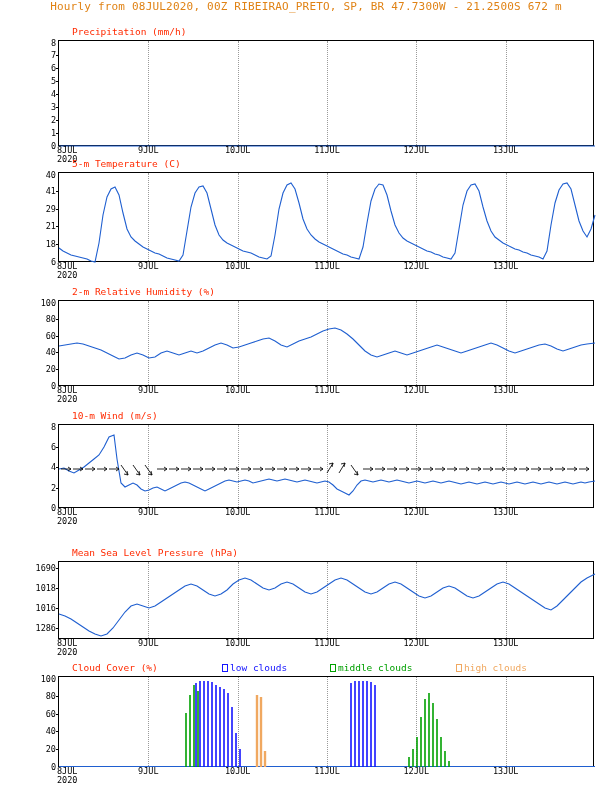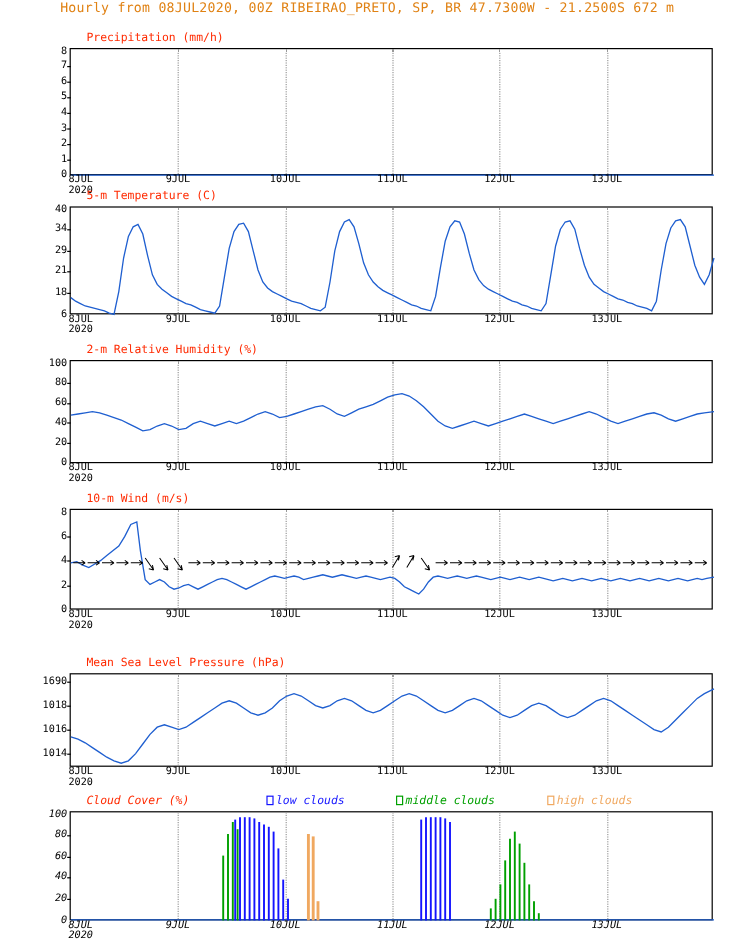--- a/index.html
+++ b/index.html
@@ -91,21 +91,21 @@
       <div class="gridv" style="left:89.3px"></div>
         <div class="gridv" style="left:178.7px"></div>
       <div class="gridv" style="left:268px"></div>
         <div class="gridv" style="left:357.3px"></div>
       <div class="gridv" style="left:446.7px"></div>
 
       <div class="ylab" style="top:89px">6</div>
       <div class="ylab" style="top:71.2px">18</div>
       <div class="ylab" style="top:53.4px">21</div>
       <div class="ylab" style="top:35.6px">29</div>
-      <div class="ylab" style="top:17.8px">34</div>
+      <div class="ylab" style="top:17.8px">41</div>
       <div class="ylab" style="top:2px">40</div>
       <div class="ytick" style="top:71.2px"></div>
         <div class="ytick" style="top:53.4px"></div>
       <div class="ytick" style="top:35.6px"></div>
         <div class="ytick" style="top:17.8px"></div>
 
       <svg width="536" height="90">
         <polyline fill="none" stroke="#1f5fd0" stroke-width="1.1" points="
           0,75 4,78 8,80 12,82 16,83 20,84 24,85 28,86 32,88 36,89
           40,70 44,42 48,24 52,16 56,14 60,22 64,40 68,56 72,64 76,68
@@ -273,21 +273,21 @@
 
   <div class="panel" style="left:58px;top:561px;width:536px;height:78px;">
     <div class="ptitle" style="left:14px;top:-13px;">Mean Sea Level Pressure (hPa)</div>
     <div class="plot" style="width:536px;height:78px;">
       <div class="gridv" style="left:89.3px"></div>
         <div class="gridv" style="left:178.7px"></div>
       <div class="gridv" style="left:268px"></div>
         <div class="gridv" style="left:357.3px"></div>
       <div class="gridv" style="left:446.7px"></div>
 
-      <div class="ylab" style="top:66px">1014</div>
+      <div class="ylab" style="top:66px">1286</div>
       <div class="ylab" style="top:46px">1016</div>
       <div class="ylab" style="top:26px">1018</div>
       <div class="ylab" style="top:6px">1690</div>
       <div class="ytick" style="top:66px"></div>
         <div class="ytick" style="top:46px"></div>
       <div class="ytick" style="top:26px"></div>
         <div class="ytick" style="top:6px"></div>
 
       <svg width="536" height="78">
         <polyline fill="none" stroke="#1f5fd0" stroke-width="1.1" points="
@@ -306,21 +306,21 @@
       <div class="xlab" style="left:0px;transform:translateX(-2px);">8JUL</div>
       <div class="xlab" style="left:89.3px">9JUL</div>
       <div class="xlab" style="left:178.7px">10JUL</div>
       <div class="xlab" style="left:268px">11JUL</div>
       <div class="xlab" style="left:357.3px">12JUL</div>
       <div class="xlab" style="left:446.7px">13JUL</div>
       <div class="xlab2" style="left:-2px">2020</div>
     </div>
   </div>
 
-  <div class="panel" style="left:58px;top:676px;width:536px;height:91px;font-style:italic;">
+  <div class="panel" style="left:58px;top:676px;width:536px;height:91px;">
     <div class="ptitle" style="left:14px;top:-13px;">Cloud Cover (%)</div>
     <div class="legend lg-blue" style="left:164px;top:-13px;">
       <span class="swatch"></span><span>low clouds</span>
     </div>
     <div class="legend lg-green" style="left:272px;top:-13px;">
       <span class="swatch"></span><span>middle clouds</span>
     </div>
     <div class="legend lg-orange" style="left:398px;top:-13px;">
       <span class="swatch"></span><span>high clouds</span>
     </div>

